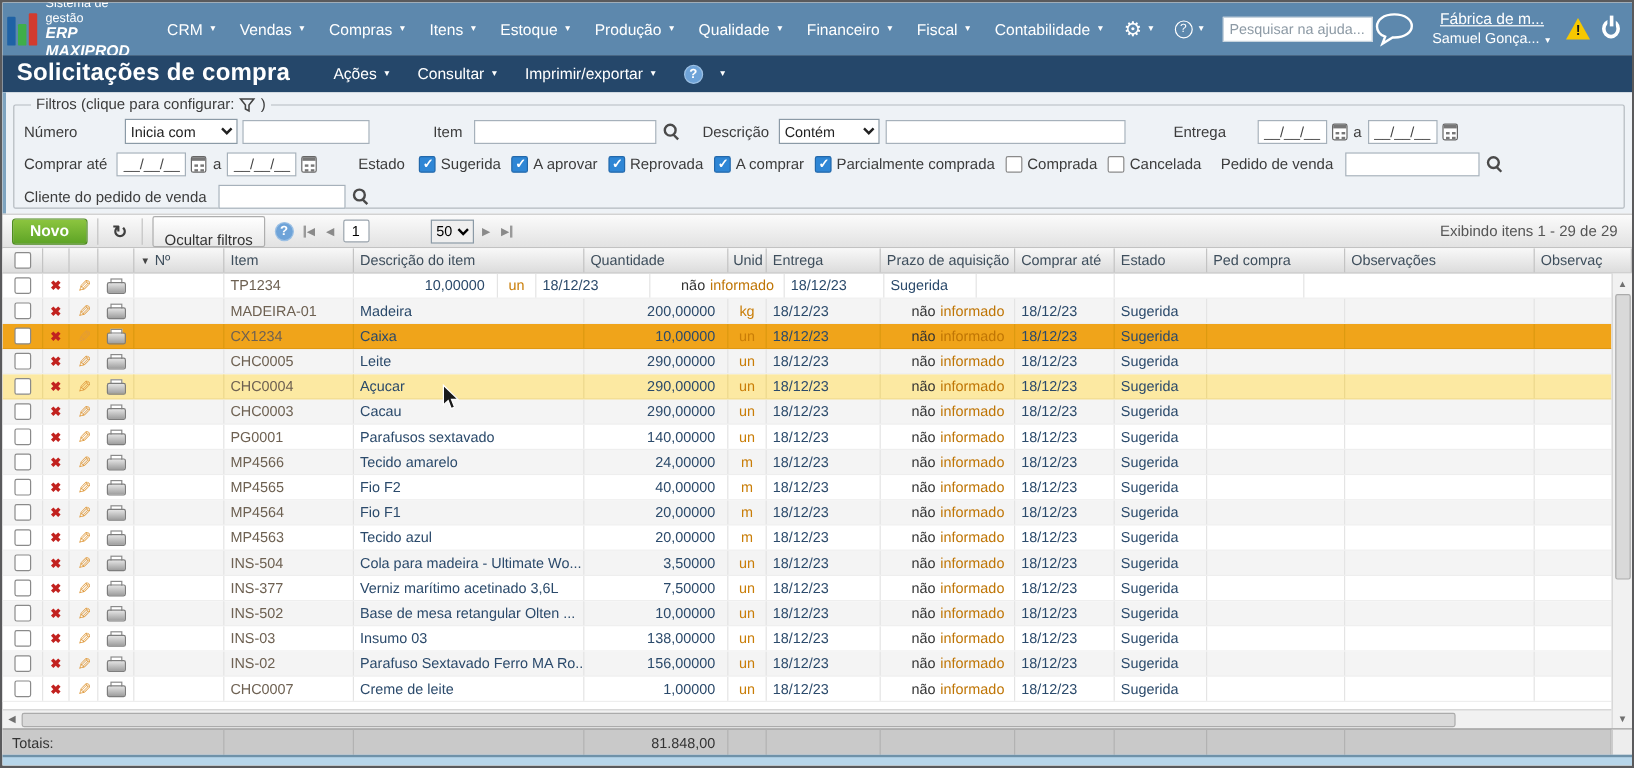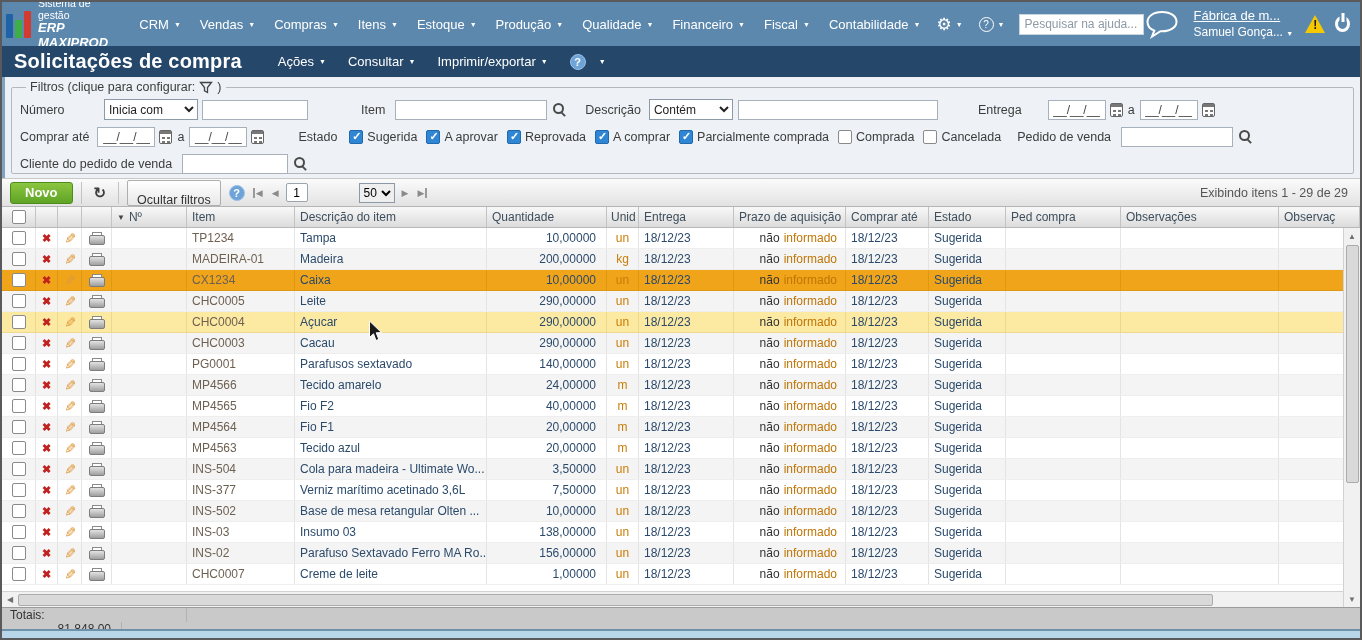--- a/index.html
+++ b/index.html
@@ -20,21 +20,21 @@
   .tmenus { display:flex; align-items:center; gap:19px; }
   .tmenu { color:#fff; font-size:13px; display:flex; align-items:center; gap:5px; cursor:pointer; white-space:nowrap; }
   .caret { font-size:7px; color:#fff; }
   .ticon { display:flex; align-items:center; gap:4px; margin-left:16px; color:#fff; cursor:pointer; }
   .gear-g { font-size:17px; line-height:1; }
   .helpc { width:15px; height:15px; border:1.5px solid #fff; border-radius:50%; font-size:10px; display:inline-flex; align-items:center; justify-content:center; }
   .hsearch { margin-left:14px; width:125px; height:21px; border:1px solid #c7d4de; font-size:12px; padding:0 5px; color:#333; }
   .hsearch::placeholder { color:#8d9aa5; }
   .topbar .flexgap { flex:1; }
   .chatbubble { margin-right:14px; cursor:pointer; display:flex; }
-  .account { text-align:left; color:#fff; line-height:1.25; margin-right:10px; }
+  .account { text-align:center; color:#fff; line-height:1.25; margin-right:10px; }
   .account .company { font-size:13px; text-decoration:underline; cursor:pointer; white-space:nowrap; }
   .account .user { font-size:12px; cursor:pointer; white-space:nowrap; }
   .warn { width:0; height:0; border-left:10px solid transparent; border-right:10px solid transparent; border-bottom:18px solid #f6c800; position:relative; display:inline-block; margin:0 10px 0 2px; cursor:pointer; }
   .warn::after { content:"!"; position:absolute; left:-3px; top:3px; width:6px; text-align:center; color:#1a1a1a; font-weight:bold; font-size:12px; }
   .power { width:16px; height:16px; border:3px solid #fff; border-radius:50%; position:relative; display:inline-block; cursor:pointer; }
   .power::after { content:""; position:absolute; left:50%; top:-6px; transform:translateX(-50%); width:3px; height:9px; background:#fff; box-shadow:0 0 0 2px #5d88ad; }
 
   
   .titlebar { height:31px; background:#25476a; display:flex; align-items:center; padding:0 12px; gap:22px; flex-shrink:0; }
   .pagetitle { color:#fff; font-size:20px; font-weight:bold; letter-spacing:.2px; margin-right:14px; white-space:nowrap; }
@@ -112,21 +112,21 @@
   
   .vscroll { width:17px; background:#f1f1f1; border-left:1px solid #d2d2d2; display:flex; flex-direction:column; align-items:center; flex-shrink:0; }
   .varrow { width:17px; height:16px; font-size:8px; color:#707070; display:flex; align-items:center; justify-content:center; background:#f1f1f1; cursor:pointer; flex-shrink:0; }
   .vthumb { width:13px; height:238px; background:#d9d9d9; border:1px solid #ababab; border-radius:2px; margin-top:1px; cursor:grab; }
   .vscroll .flexgap { flex:1; }
   .hscroll { height:16px; background:#f1f1f1; border-top:1px solid #d2d2d2; display:flex; align-items:center; flex-shrink:0; }
   .harrow { width:16px; height:16px; font-size:8px; color:#707070; display:flex; align-items:center; justify-content:center; cursor:pointer; flex-shrink:0; }
   .hthumb { height:12px; width:1195px; background:#d9d9d9; border:1px solid #ababab; border-radius:2px; cursor:grab; }
 
   
-  .totals { height:22px; background:#c9c9c9; border-top:1px solid #9b9b9b; display:flex; flex-shrink:0; font-size:12px; color:#333;flex-direction:column; }
+  .totals { height:22px; background:#c9c9c9; border-top:1px solid #9b9b9b; display:flex; flex-shrink:0; font-size:12px; color:#333; }
   .tc { border-right:1px solid #b2b2b2; display:flex; align-items:center; padding:0 8px; }
   .tc-qty { justify-content:flex-end; padding-right:10px; }
   .t-corner { width:17px; background:#ededed; border-left:1px solid #c2c2c2; border-right:none; }
 
   .bottomstrip { height:9px; background:#b7d6ea; border-top:2px solid #6f92a9; flex-shrink:0; }
 
   
   .cursor { position:absolute; left:366px; top:318px; z-index:50; pointer-events:none; }
 
   
@@ -382,21 +382,20 @@
                 <span class="del-icon">✖</span>
               </div>
     <div class="c w-edit">
                 <span class="edit-icon">✎</span>
               </div>
     <div class="c w-print">
                 <span class="printer"></span>
               </div>
     <div class="c w-no"></div>
     <div class="c w-item c-item">TP1234</div>
-    <div class="c w-desc">Tampa</div>
     <div class="c w-qty">10,00000</div>
     <div class="c w-unid c-unid">un</div>
     <div class="c w-ent">18/12/23</div>
     <div class="c w-prazo">
                 <span class="prazo-a">não</span>
                 <span class="prazo-b">informado</span>
               </div>
     <div class="c w-cate">18/12/23</div>
     <div class="c w-estado">Sugerida</div>
     <div class="c w-ped"></div>

